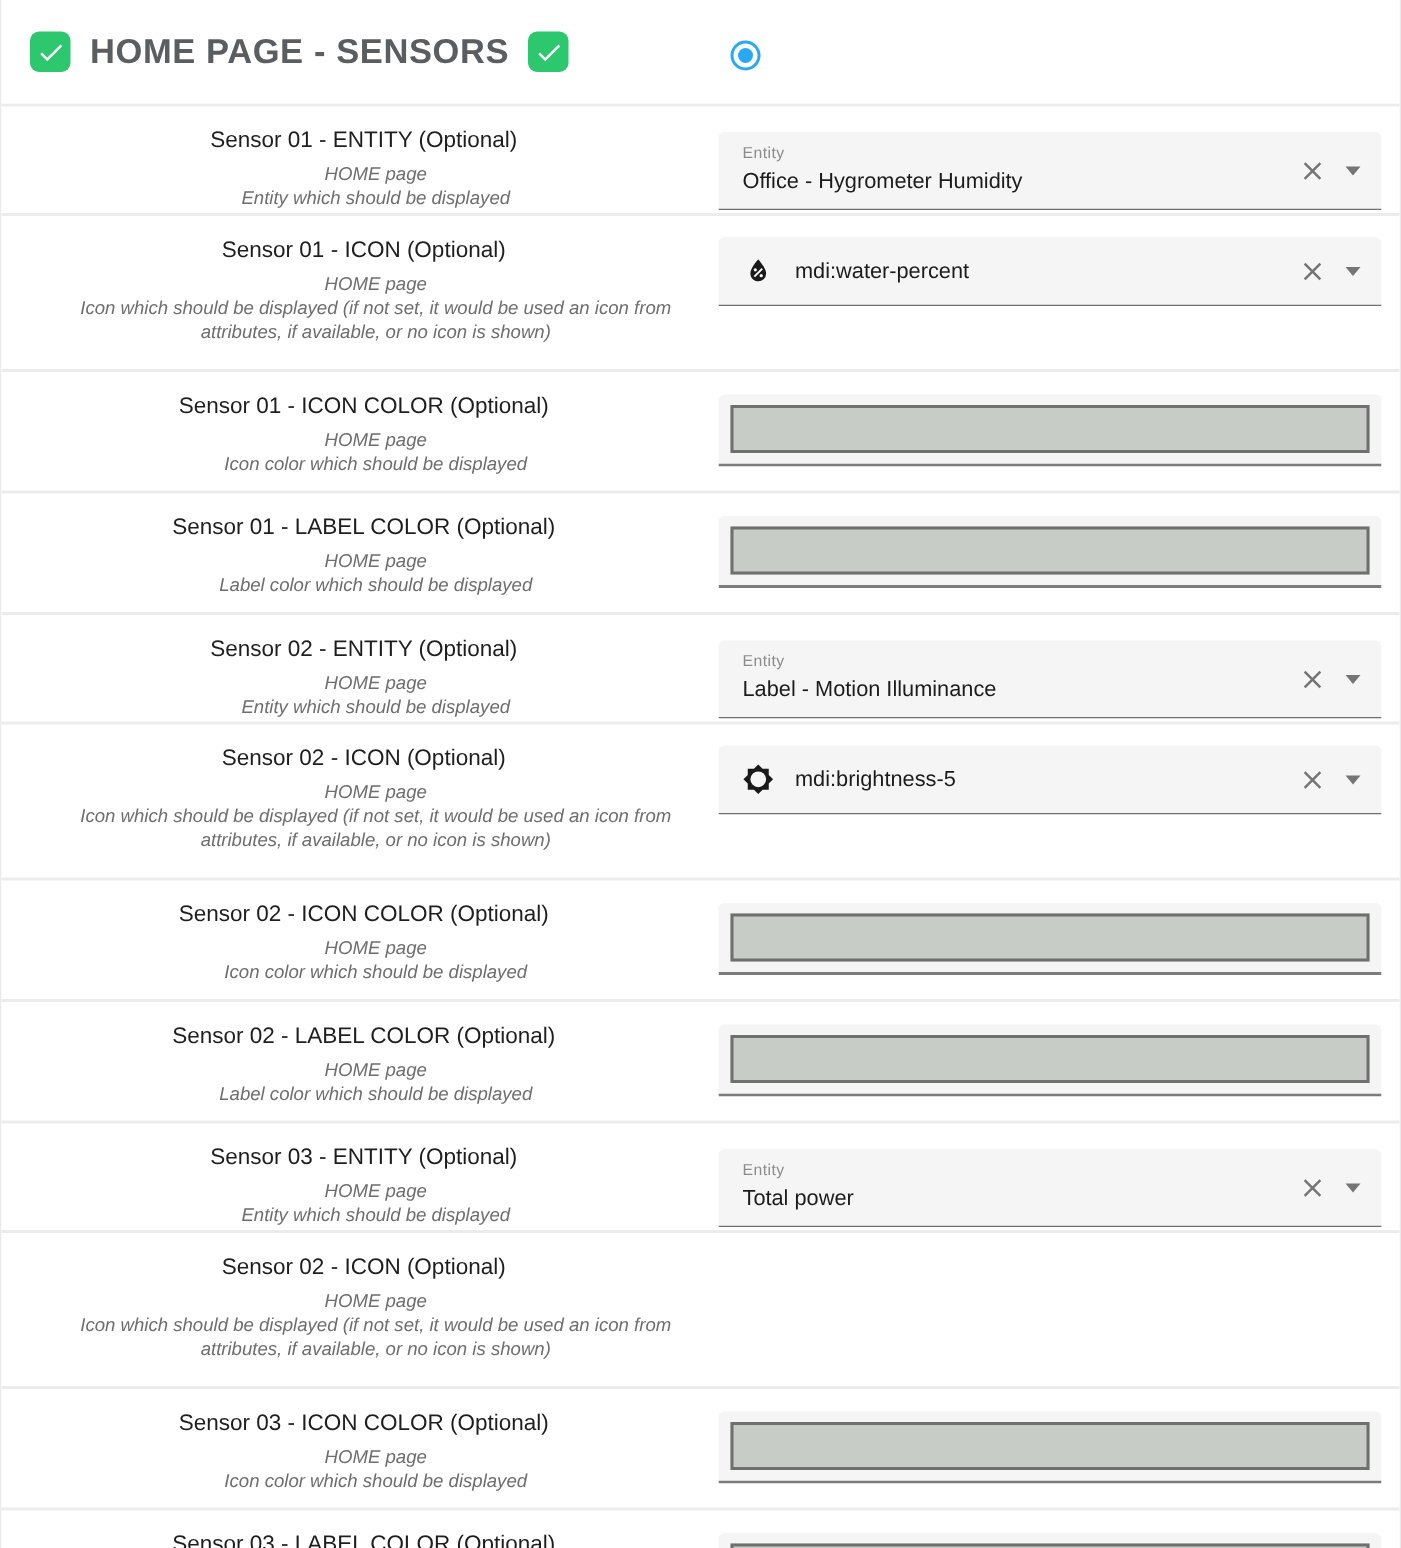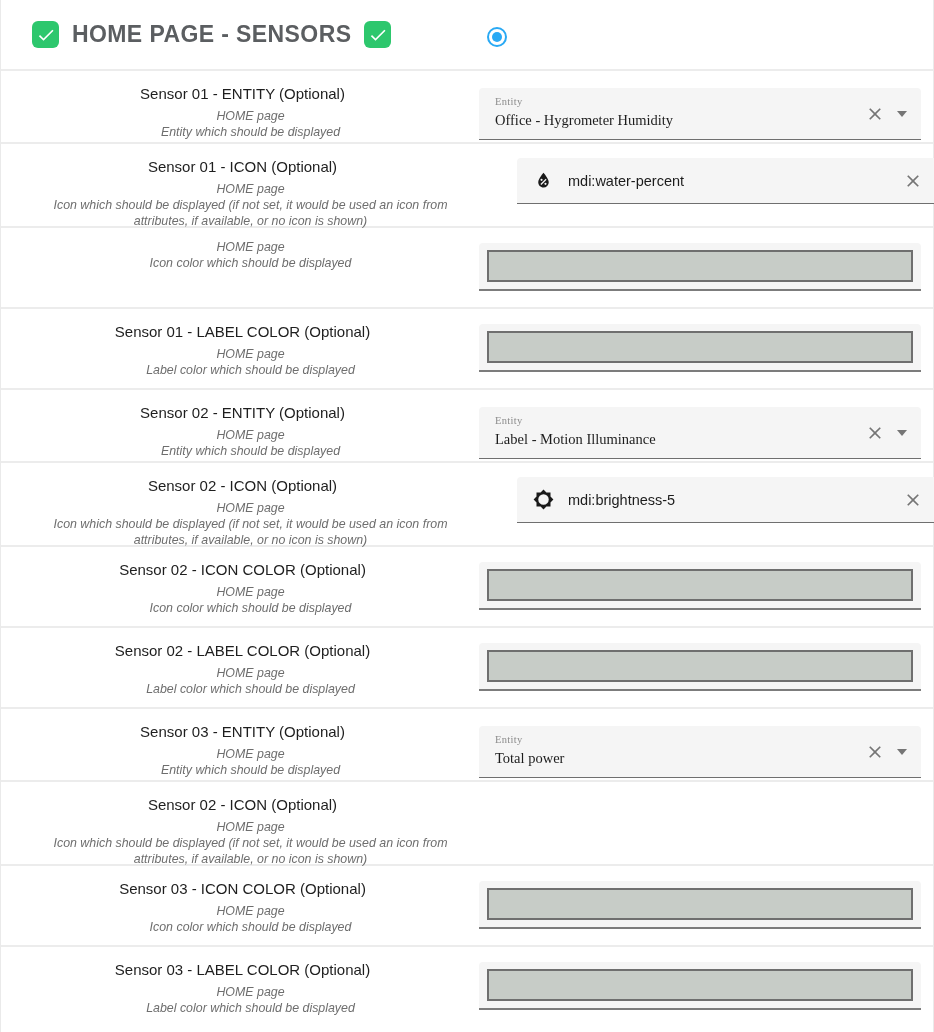--- a/index.html
+++ b/index.html
@@ -9,21 +9,21 @@
     background: #fff; color: #1d1d1d;
     font-family: "Liberation Sans", sans-serif;
   }
   .page {
     width: 934px; min-height: 1032px;
     border-left: 1px solid #eaeaea; border-right: 1px solid #eaeaea;
   }
   
   .header {
     height: 69px; display: flex; align-items: center;
-    padding-left: 31px; position: relative; background:#fff;
+    padding-left: 19px; position: relative; background:#fff;
   }
   .check-badge {
     width: 27px; height: 27px; border-radius: 6px;
     background: #2dc76d; display: inline-flex;
     align-items: center; justify-content: center; flex: 0 0 auto;
   }
   .header-title {
     font-size: 23px; font-weight: bold; color: #5b5e61;
     letter-spacing: 0.4px; margin: 0 13px; white-space: nowrap;
   }
@@ -33,36 +33,36 @@
     border-radius: 50%; display: flex; align-items: center; justify-content: center;
     background: #fff; cursor: pointer;
   }
   .radio::after { content:""; width: 10px; height: 10px; border-radius: 50%; background: #29a9f4; }
   
   .row {
     display: flex; border-top: 2px solid #ececec;
     padding: 12px 14px 0 15px; background: #fff;
   }
   .row-entity { height: 73px; }
-  .row-icon   { height: 84px; gap: 38px; }
+  .row-icon   { height: 104px; }
   .row-color  { height: 81px; }
   .row-left { flex: 0 0 463px; padding-right: 10px; text-align: center; }
   .row-right { width: 442px; flex: 0 0 442px; }
   .row-title { font-size: 15px; color: #1e1e1e; margin: 2px 0 7px 0; }
   .row-sub {
     font-size: 12.4px; font-style: italic; color: #6e6e6e; line-height: 1.28; margin-left: 16px;
   }
   
   .mat-field {
     background: #f5f5f5; border-radius: 4px 4px 0 0;
     border-bottom: 1px solid #6f6f6f;
     display: flex; align-items: center;
     padding: 0 10px 0 16px; position: relative; cursor: pointer;
   }
-  .fld-entity { height: 52px; margin-top: 5px; font-family: Liberation Serif, serif; }
+  .fld-entity { height: 52px; margin-top: 5px; }
   .fld-icon   { height: 46px; margin-top: 2px; }
   .fld-label {
     position: absolute; top: 8px; left: 16px;
     font-size: 10.5px; color: #8b8b8b; letter-spacing: 0.3px;
   }
   .fld-value { font-size: 14.5px; color: #1c1c1c; }
   .fld-entity .fld-value { margin-top: 14px; }
   .fld-iconglyph { width: 21px; height: 21px; flex: 0 0 auto; margin-right: 14px; }
   .fld-iconglyph svg { display: block; width: 21px; height: 21px; fill: #1a1a1a; }
   .fld-actions { margin-left: auto; display: flex; align-items: center; }
@@ -148,20 +148,21 @@
                 </svg>
           </span>
           <span class="caret"></span>
         </span>
       </div>
     </div>
   </div>
 
   <div class="row row-color">
     <div class="row-left">
+      <div class="row-title">Sensor 01 - ICON COLOR (Optional)</div>
       <div class="row-sub">HOME page</div>
       <div class="row-sub">Icon color which should be displayed</div>
     </div>
     <div class="row-right">
       <div class="color-field">
         <div class="color-swatch"></div>
       </div>
     </div>
   </div>
 

